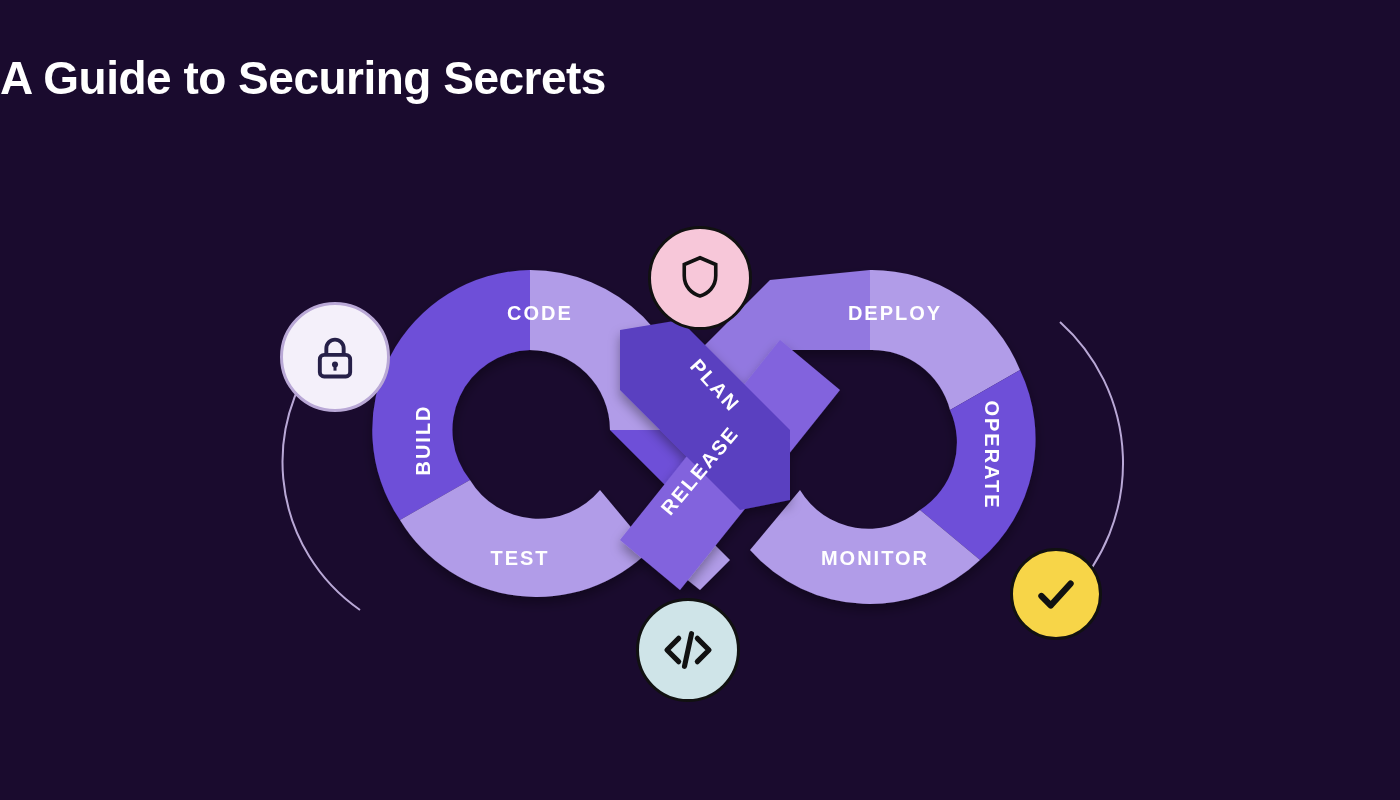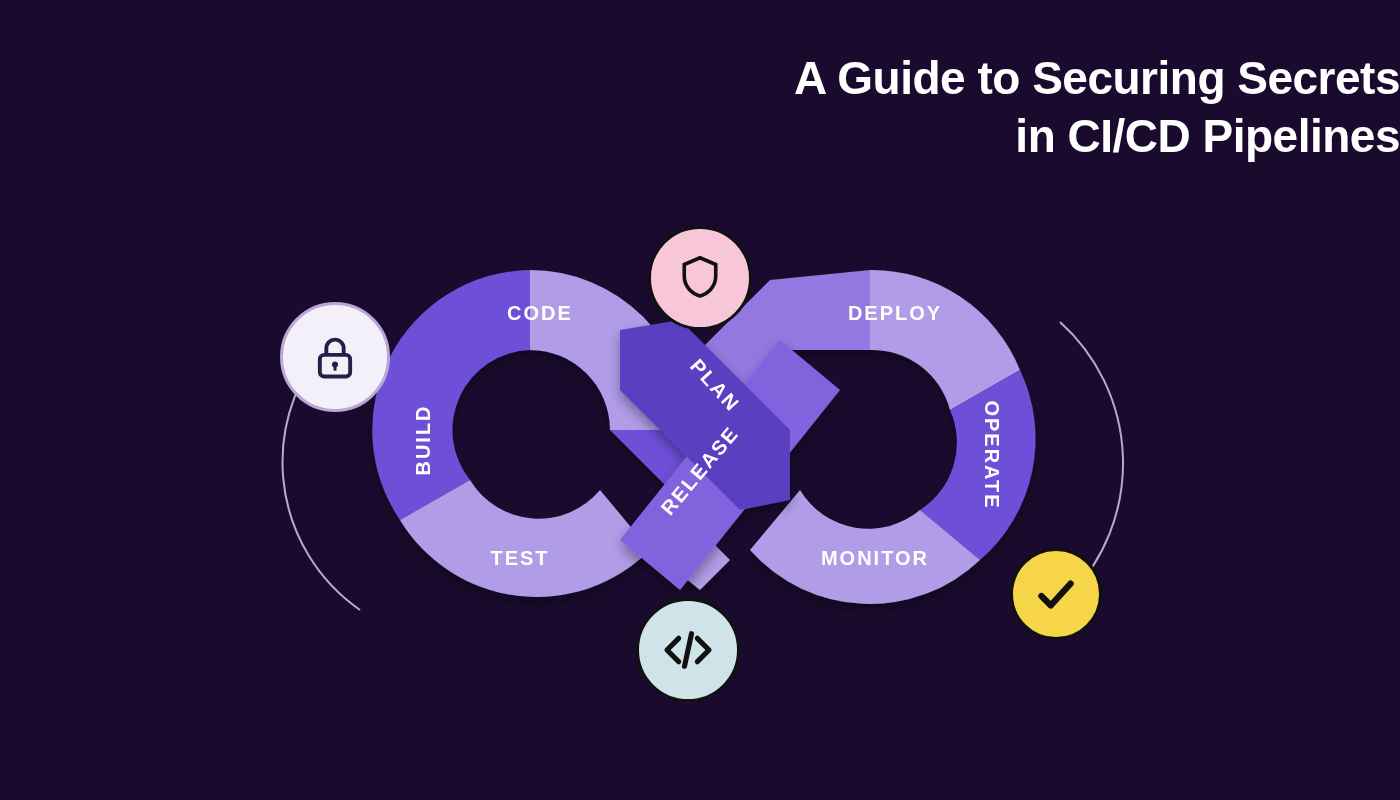--- a/index.html
+++ b/index.html
@@ -1,32 +1,31 @@
 <!DOCTYPE html>
 <html><head>
 <meta charset="utf-8">
 <style>
   *{box-sizing:border-box}
   html,body{margin:0;padding:0;width:1400px;height:800px;background:#1a0b2e;font-family:'Segoe UI',Arial,sans-serif;overflow:hidden}
   .stage{position:relative;width:1400px;height:800px}
-  .title{position:absolute;top:50px;left:0;right:0;text-align:right;color:#fff;font-size:46px;font-weight:800;line-height:1.25;letter-spacing:-0.5px}
+  .title{position:absolute;top:50px;left:0;right:0;text-align:left;color:#fff;font-size:46px;font-weight:800;line-height:1.25;letter-spacing:-0.5px}
   .diagram{position:absolute;left:50%;top:430px;transform:translate(-50%,-50%)}
   .labels text{font-family:'Segoe UI',Arial,sans-serif;font-weight:700;fill:#fff;font-size:20px;letter-spacing:2px}
   .badge{position:absolute;border-radius:50%;display:flex;align-items:center;justify-content:center}
   .badge svg{display:block}
   .arc{stroke:#b9a8d6;stroke-width:2;fill:none}
 </style>
 </head>
 <body>
 
 <div class="stage">
 
   <div class="title">
     <span>A Guide to Securing Secrets</span><br>
-    <span>in CI/CD Pipelines</span>
   </div>
 
   <svg width="1400" height="800" style="position:absolute;top:0;left:0">
     <path class="arc" d="M 335 335 A 180 180 0 0 0 360 610"></path>
     <path class="arc" d="M 1060 322 A 190 190 0 0 1 1070 595"></path>
   </svg>
 
   <svg class="diagram" width="760" height="420" viewBox="0 0 760 420">
     <defs>
       <filter id="ds" x="-20%" y="-20%" width="140%" height="140%">

